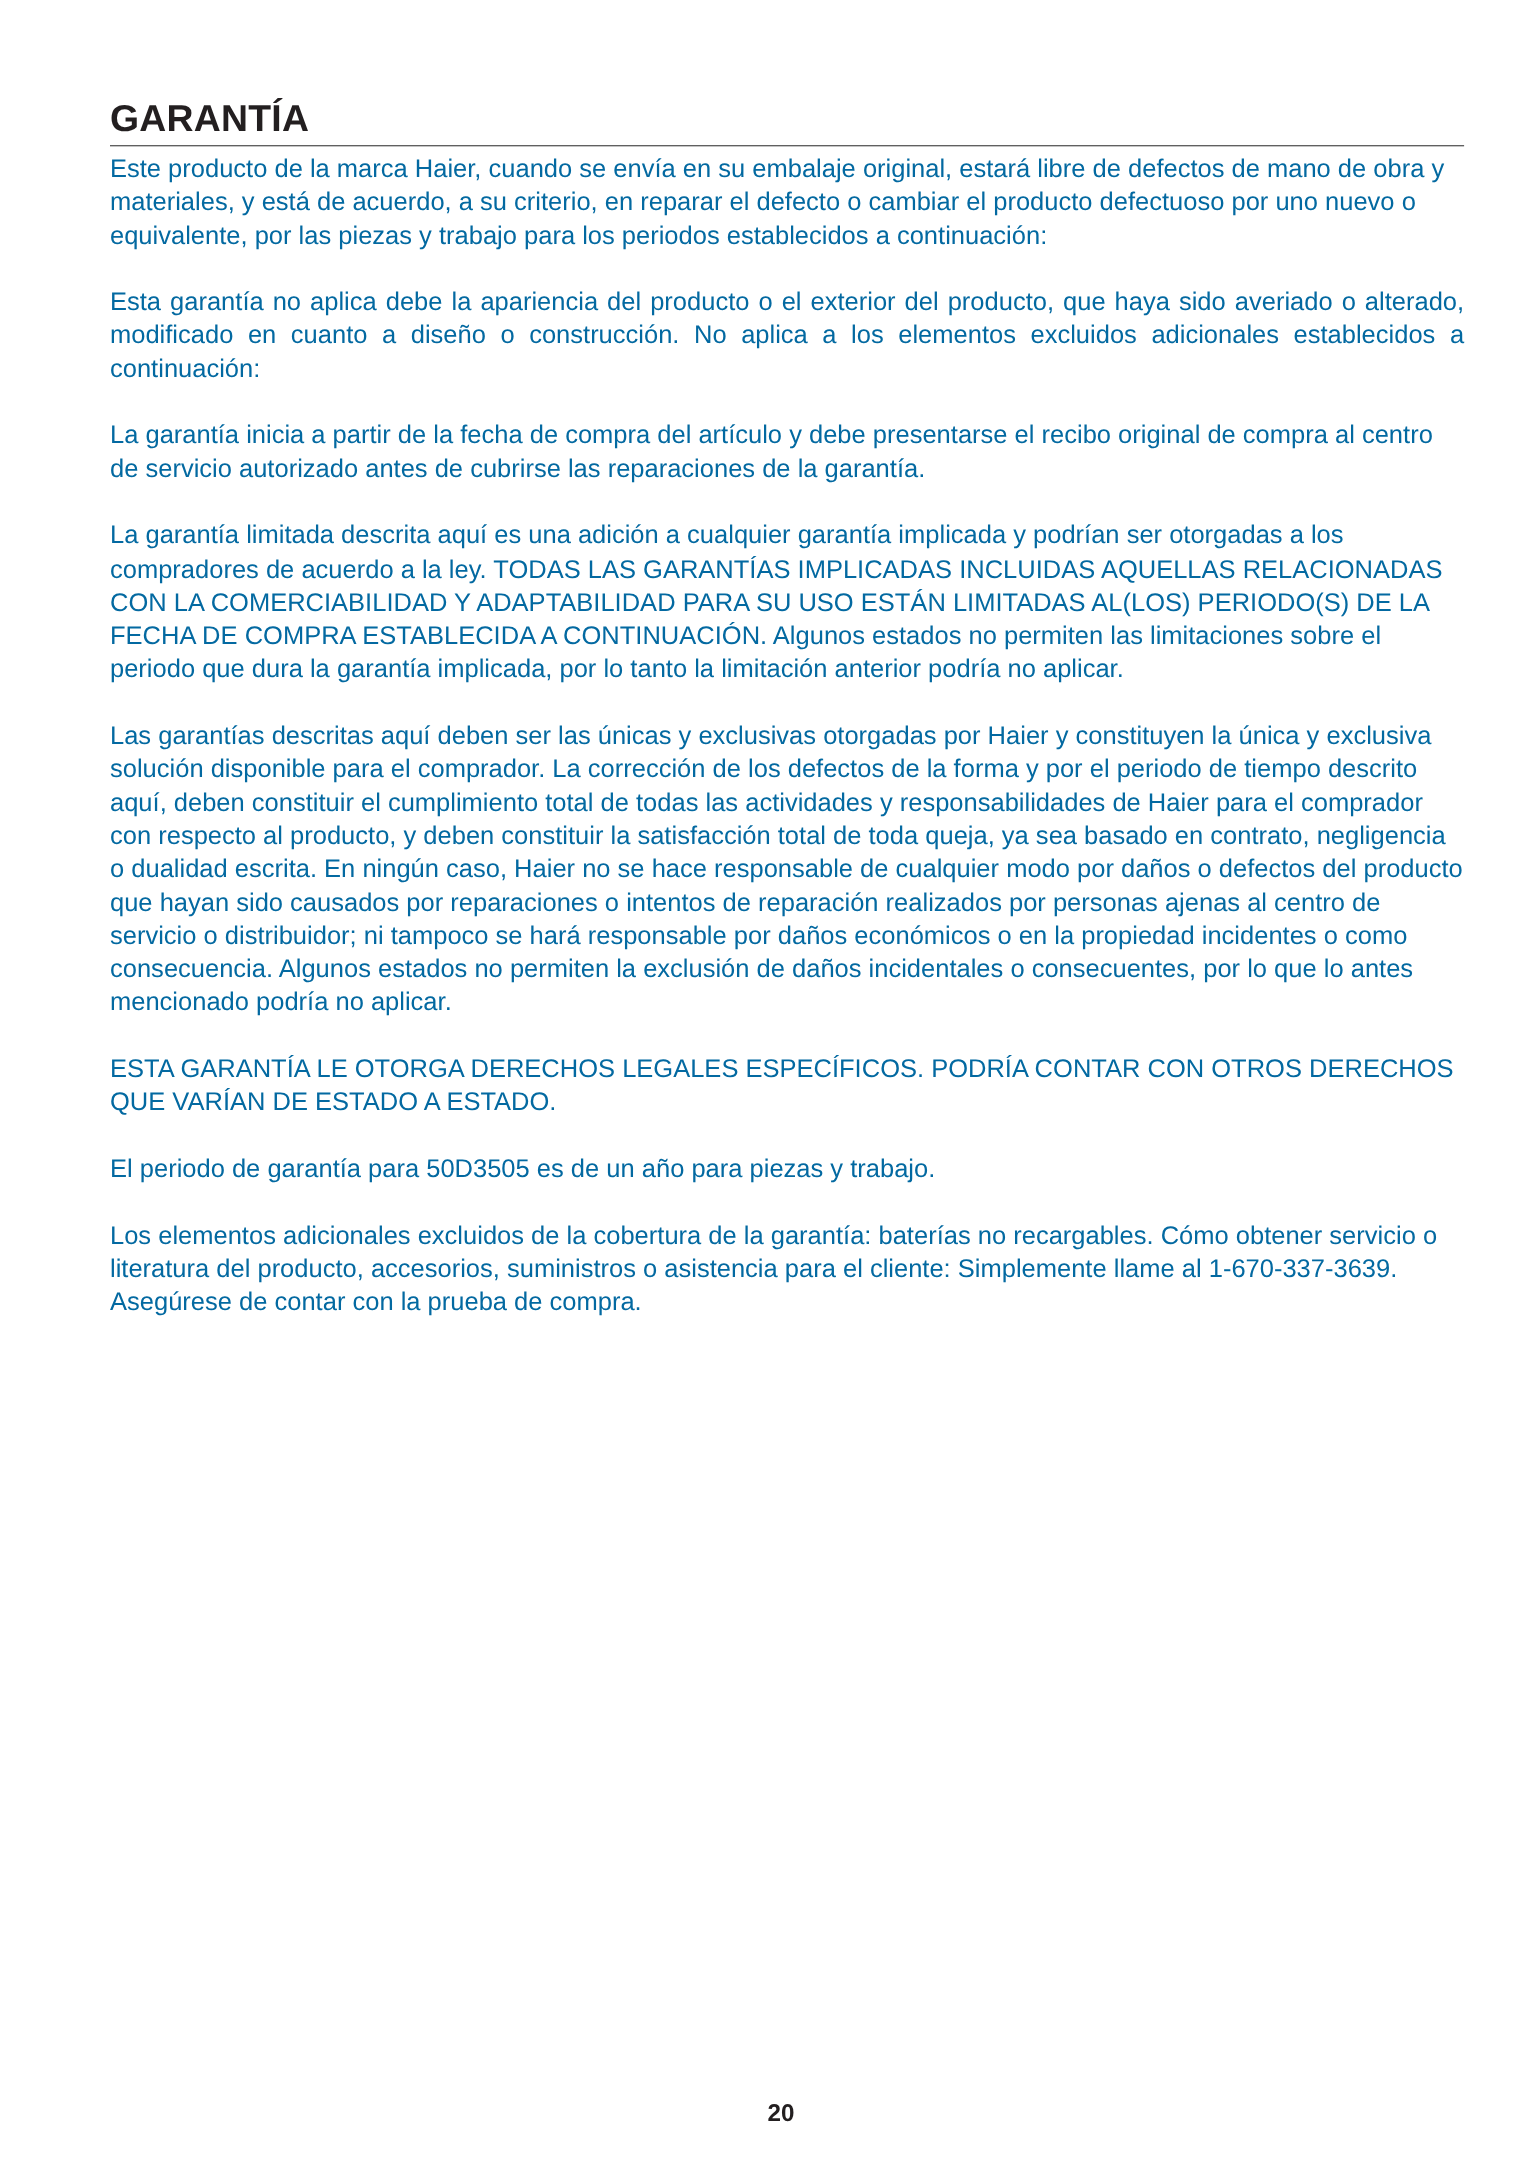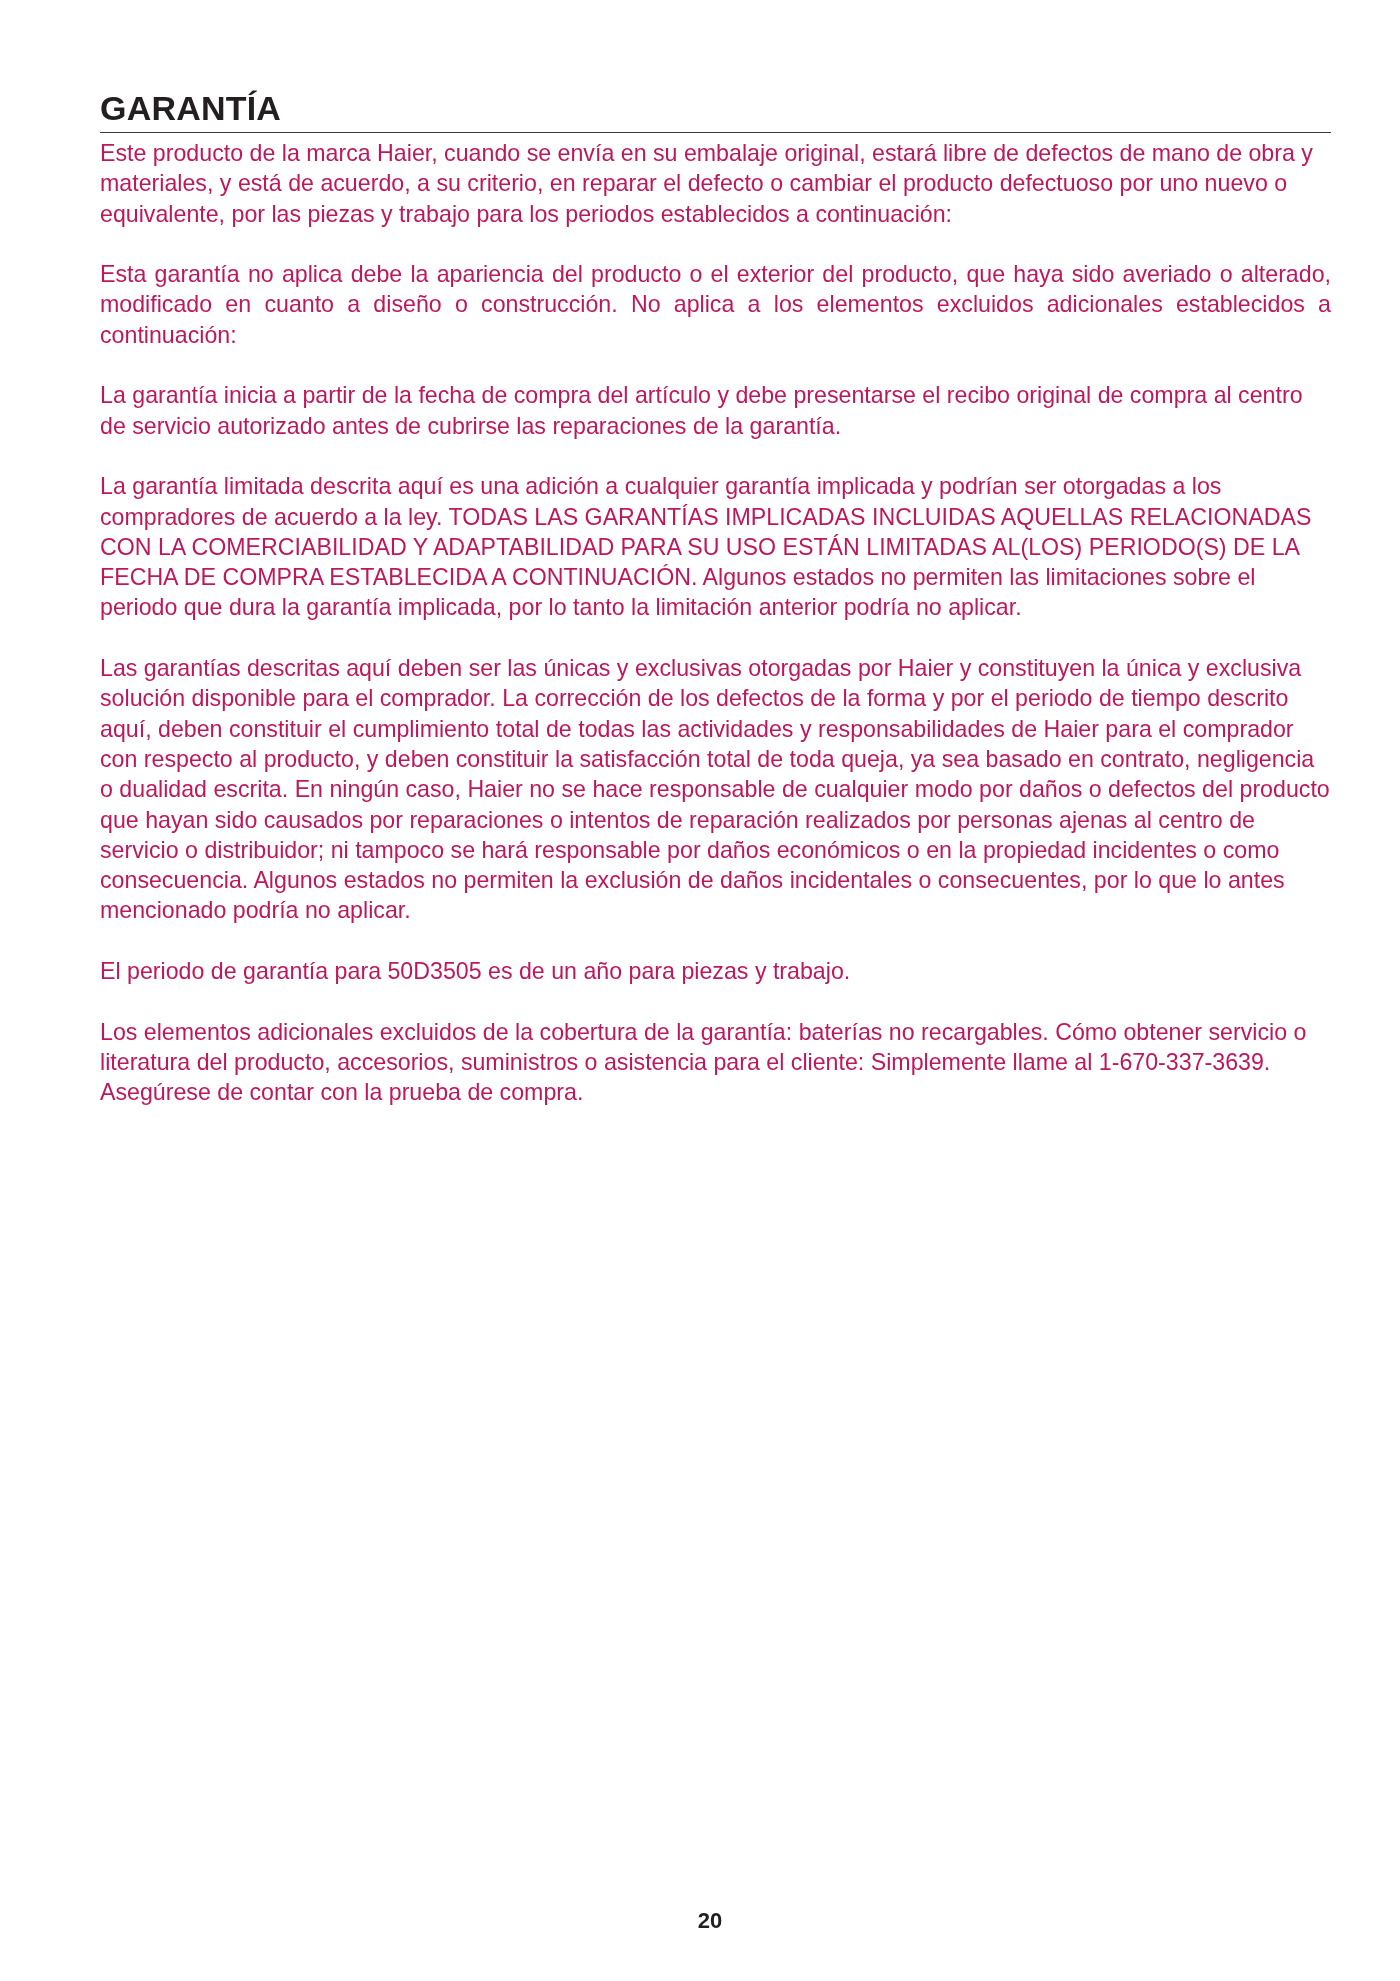--- a/index.html
+++ b/index.html
@@ -34,21 +34,21 @@
     .rule {
       height: 0;
       border: 0;
       border-top: 1.5px solid #3a3a3a;
       margin: 0 0 5px 0;
     }
     .para {
       font-size: 23.2px;
       line-height: 30.3px;
       margin: 0 0 30.3px 0;
-      color: #be185d;
+      color: #0369a1;
     }
     .para.justify {
       text-align: justify;
     }
     .page-number {
       position: absolute;
       top: 1908px;
       left: 0;
       width: 1420px;
       text-align: center;
@@ -62,17 +62,18 @@
 
 <div class="page">
   <h1 class="title">GARANTÍA</h1>
   <hr class="rule">
 
   <p class="para">Este producto de la marca Haier, cuando se envía en su embalaje original, estará libre de defectos de mano de obra y materiales, y está de acuerdo, a su criterio, en reparar el defecto o cambiar el producto defectuoso por uno nuevo o equivalente, por las piezas y trabajo para los periodos establecidos a continuación:</p>
   <p class="para justify">Esta garantía no aplica debe la apariencia del producto o el exterior del producto, que haya sido averiado o alterado, modificado en cuanto a diseño o construcción. No aplica a los elementos excluidos adicionales establecidos a continuación:</p>
   <p class="para">La garantía inicia a partir de la fecha de compra del artículo y debe presentarse el recibo original de compra al centro de servicio autorizado antes de cubrirse las reparaciones de la garantía.</p>
   <p class="para">La garantía limitada descrita aquí es una adición a cualquier garantía implicada y podrían ser otorgadas a los compradores de acuerdo a la ley. TODAS LAS GARANTÍAS IMPLICADAS INCLUIDAS AQUELLAS RELACIONADAS CON LA COMERCIABILIDAD Y ADAPTABILIDAD PARA SU USO ESTÁN LIMITADAS AL(LOS) PERIODO(S) DE LA FECHA DE COMPRA ESTABLECIDA A CONTINUACIÓN. Algunos estados no permiten las limitaciones sobre el periodo que dura la garantía implicada, por lo tanto la limitación anterior podría no aplicar.</p>
   <p class="para">Las garantías descritas aquí deben ser las únicas y exclusivas otorgadas por Haier y constituyen la única y exclusiva solución disponible para el comprador. La corrección de los defectos de la forma y por el periodo de tiempo descrito aquí, deben constituir el cumplimiento total de todas las actividades y responsabilidades de Haier para el comprador con respecto al producto, y deben constituir la satisfacción total de toda queja, ya sea basado en contrato, negligencia o dualidad escrita. En ningún caso, Haier no se hace responsable de cualquier modo por daños o defectos del producto que hayan sido causados por reparaciones o intentos de reparación realizados por personas ajenas al centro de servicio o distribuidor; ni tampoco se hará responsable por daños económicos o en la propiedad incidentes o como consecuencia. Algunos estados no permiten la exclusión de daños incidentales o consecuentes, por lo que lo antes mencionado podría no aplicar.</p>
+  <p class="para">ESTA GARANTÍA LE OTORGA DERECHOS LEGALES ESPECÍFICOS. PODRÍA CONTAR CON OTROS DERECHOS QUE VARÍAN DE ESTADO A ESTADO.</p>
   <p class="para">El periodo de garantía para 50D3505 es de un año para piezas y trabajo.</p>
   <p class="para">Los elementos adicionales excluidos de la cobertura de la garantía: baterías no recargables. Cómo obtener servicio o literatura del producto, accesorios, suministros o asistencia para el cliente: Simplemente llame al 1-670-337-3639. Asegúrese de contar con la prueba de compra.</p>
 </div>
 
 <div class="page-number">20</div>
 
 </body></html>

